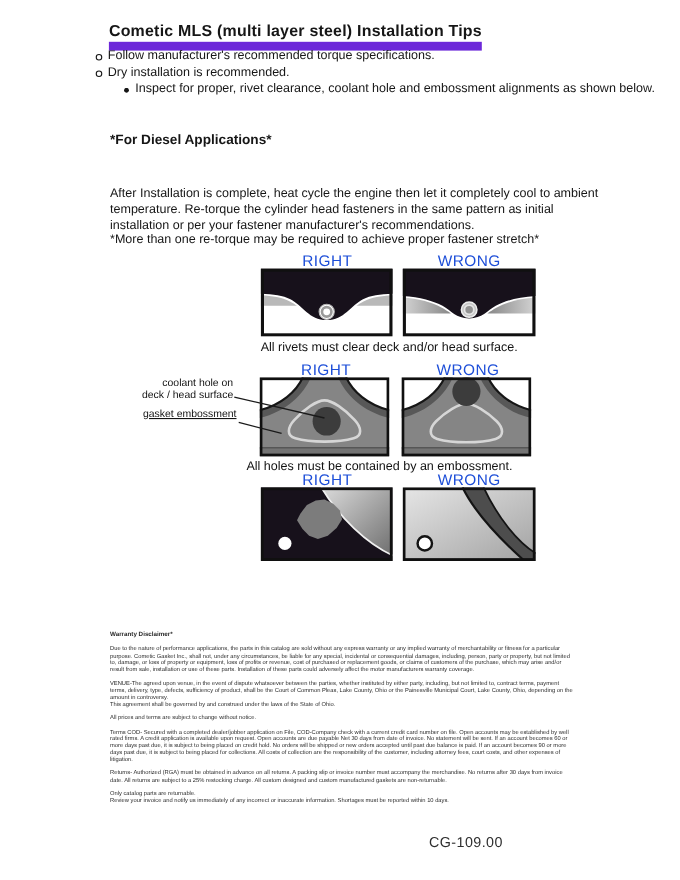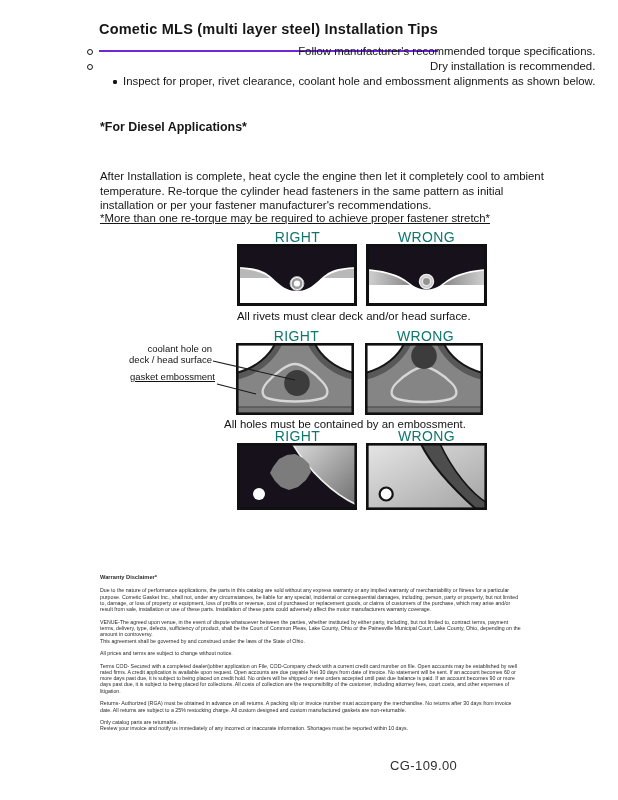--- a/index.html
+++ b/index.html
@@ -4,30 +4,30 @@
 <style>
   html,body{margin:0;padding:0;background:#ffffff;}
   #page{
     position:relative;width:618px;height:800px;background:#ffffff;
     font-family:"Liberation Sans","DejaVu Sans",sans-serif;color:#161616;
     overflow:hidden;
   }
   .abs{position:absolute;}
   .title{
     font-size:14.5px;font-weight:bold;letter-spacing:.2px;
-    border-bottom:2px solid #6d28d9;padding-bottom:13px;white-space:nowrap;
+    border-bottom:8px solid #6d28d9;padding-bottom:1px;white-space:nowrap;
   }
   .tips{font-size:11.4px;line-height:15px;}
-  .tip-row{position:relative;padding-left:11px;white-space:nowrap;text-align:right;}
+  .tip-row{position:relative;padding-left:11px;white-space:nowrap;}
   .tip-row.sub{margin-left:25px;}
   .b1{position:absolute;left:0;top:5px;width:4px;height:4px;border:1.2px solid #161616;border-radius:50%;}
   .b2{position:absolute;left:1px;top:5.5px;width:4px;height:4px;background:#161616;border-radius:50%;}
   .h2{font-size:12.4px;font-weight:bold;}
   .para{font-size:11.4px;line-height:14.6px;width:447px;}
-  .figlabel{font-size:14px;font-weight:500;letter-spacing:.4px;text-align:center;width:121px;color:#0f766e;}
+  .figlabel{font-size:14px;font-weight:500;letter-spacing:.4px;text-align:center;width:121px;color:#1d4ed8;}
   .caption{font-size:11.4px;font-weight:500;line-height:12.5px;color:#121212;}
   .ann{font-size:9.5px;line-height:10.5px;text-align:right;width:122px;color:#121212;}
   .disc{width:421px;font-size:5.25px;line-height:6.3px;color:#2a2a2a;}
   .disc .dh{font-size:5.7px;font-weight:bold;margin-bottom:7px;}
   .disc .dp{margin-bottom:6.2px;}
   .footer-code{font-size:13px;letter-spacing:.4px;color:#2e2e2e;}
   svg{display:block;}
 </style>
 </head>
 <body>
@@ -49,21 +49,21 @@
       <span class="b2"></span>
     </div>
     <div class="tip-row sub">
       <span class="b2"></span>
       <span>Inspect for proper, rivet clearance, coolant hole and embossment alignments as shown below.</span>
     </div>
   </div>
 
   <div class="abs h2" style="left:100px;top:120px;">*For Diesel Applications*</div>
   <div class="abs para" style="left:100px;top:169px;">After Installation is complete, heat cycle the engine then let it completely cool to ambient temperature. Re-torque the cylinder head fasteners in the same pattern as initial installation or per your fastener manufacturer's recommendations.</div>
-  <div class="abs para" style="left:100px;top:211px;text-decoration:underline;">*More than one re-torque may be required to achieve proper fastener stretch*</div>
+  <div class="abs para" style="left:100px;top:211px;">*More than one re-torque may be required to achieve proper fastener stretch*</div>
 
   <div class="abs figlabel" style="left:237px;top:229px;">RIGHT</div>
   <div class="abs figlabel" style="left:366px;top:229px;">WRONG</div>
 
   <svg class="abs" style="left:237px;top:244px;" width="120" height="62" viewBox="0 0 120 62">
     <rect width="120" height="62" fill="#ffffff"></rect>
     <path d="M0,0 H120 V23 C108,23.5 100,24.5 93,28 C82,33.5 76,47 60,47 C44,47 38,33.5 27,28 C20,24.5 12,23.5 0,23 Z" fill="#17111b"></path>
     <path d="M0,24.5 C11,25 19,26.5 26.5,30 C29.5,31.5 31.5,32.8 33,34 L0,34 Z" fill="#b9b9b9"></path>
     <path d="M120,24.5 C109,25 101,26.5 93.5,30 C90.5,31.5 88.5,32.8 87,34 L120,34 Z" fill="#b9b9b9"></path>
     <circle cx="60" cy="39.5" r="6.9" fill="#ffffff" stroke="#b5b5b5" stroke-width="1"></circle>

